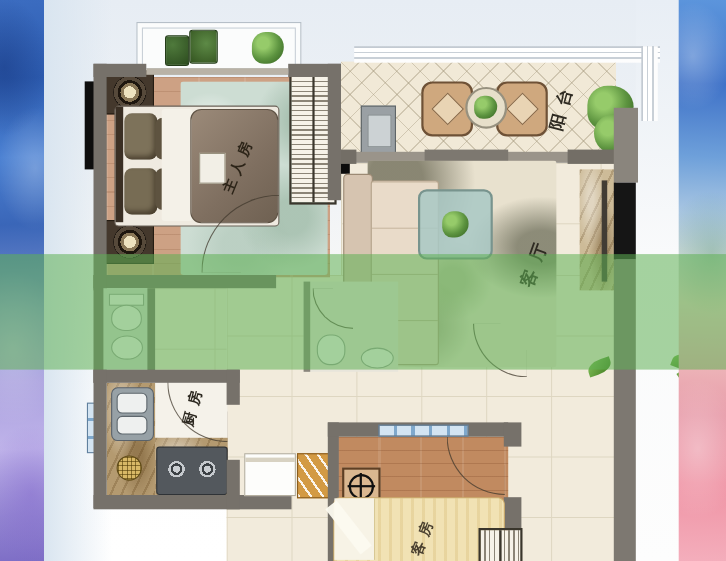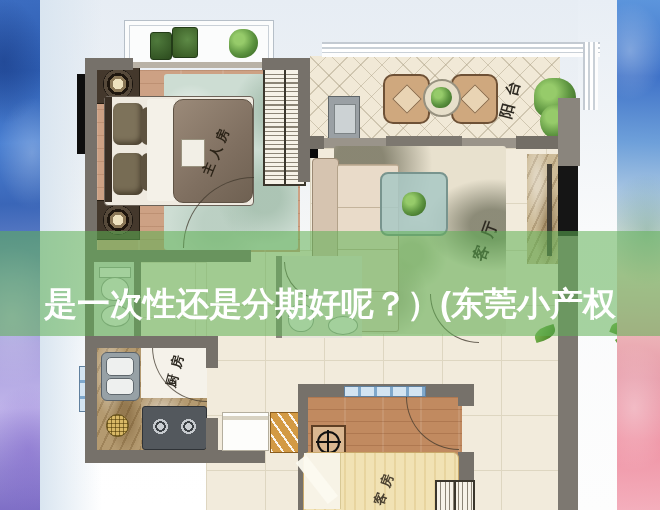--- a/index.html
+++ b/index.html
@@ -242,15 +242,14 @@
                          radial-gradient(ellipse 70px 100px at 30% 62%,rgba(255,255,255,.3),transparent 70%),
                          radial-gradient(ellipse 60px 90px at 70% 88%,rgba(120,90,200,.35),transparent 70%),
                          linear-gradient(178deg,#3b6cc0 0%,#2d5cb0 14%,#4a80d2 28%,#3a66b8 40%,#7b8fd0 55%,#a9a0de 68%,#c0b4ea 80%,#9486d2 92%,#7e6ec6 100%);"></div>
   <div class="abs" style="left:617px;top:0;width:43px;height:510px;
               background:radial-gradient(ellipse 50px 70px at 30% 10%,rgba(255,255,255,.3),transparent 70%),
                          radial-gradient(ellipse 60px 80px at 70% 45%,rgba(60,130,90,.28),transparent 70%),
                          radial-gradient(ellipse 60px 90px at 40% 80%,rgba(255,255,255,.35),transparent 70%),
                          linear-gradient(182deg,#5c95dc 0%,#3f72c8 15%,#6ea0da 28%,#a9c6e2 38%,#cfdcd8 46%,#e8d5c8 54%,#eebabc 63%,#e79aa8 74%,#ef93a4 86%,#f4aebc 100%);"></div>
 
   <div class="abs" style="left:0;top:231px;width:660px;height:105px;background:rgba(95,176,84,.55);z-index:50;"></div>
-  <div class="title-line" style="top:286px;">是一次性还是分期好呢？）(东莞小产权</div>
 
 </div>
 
 </body></html>

